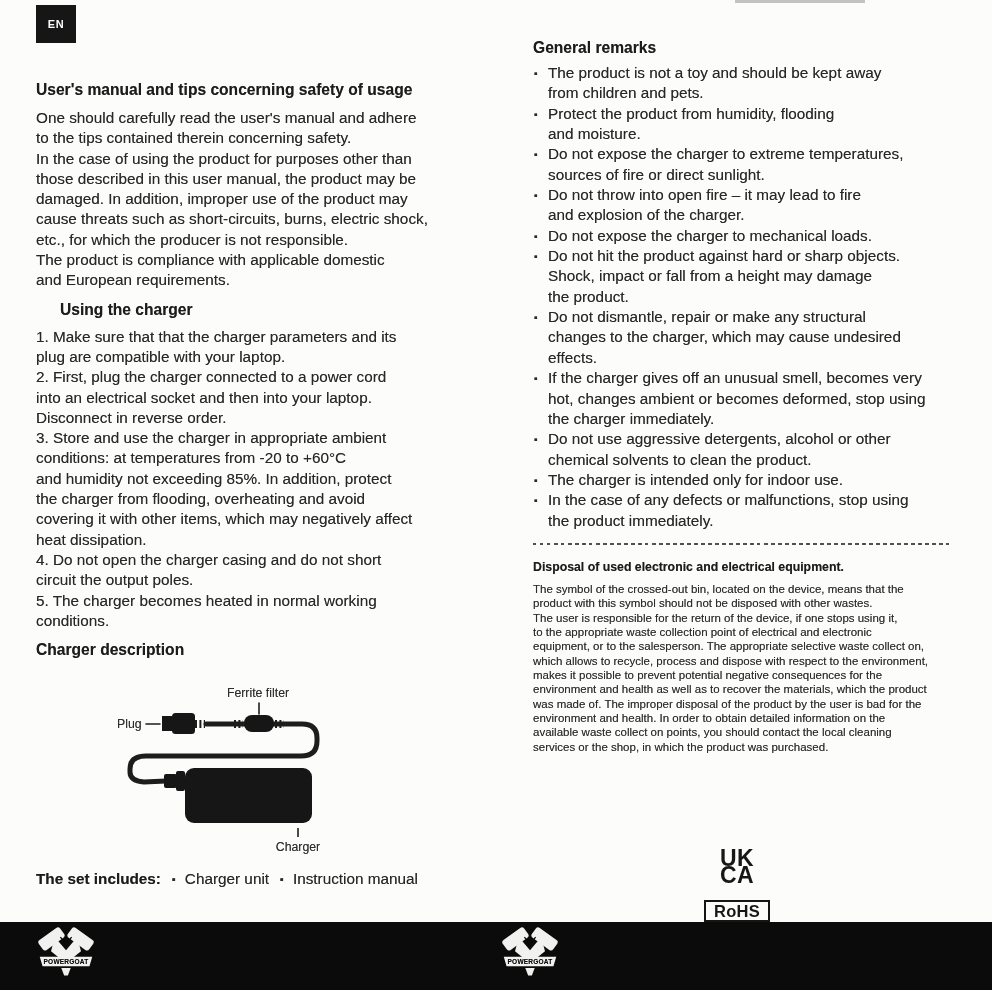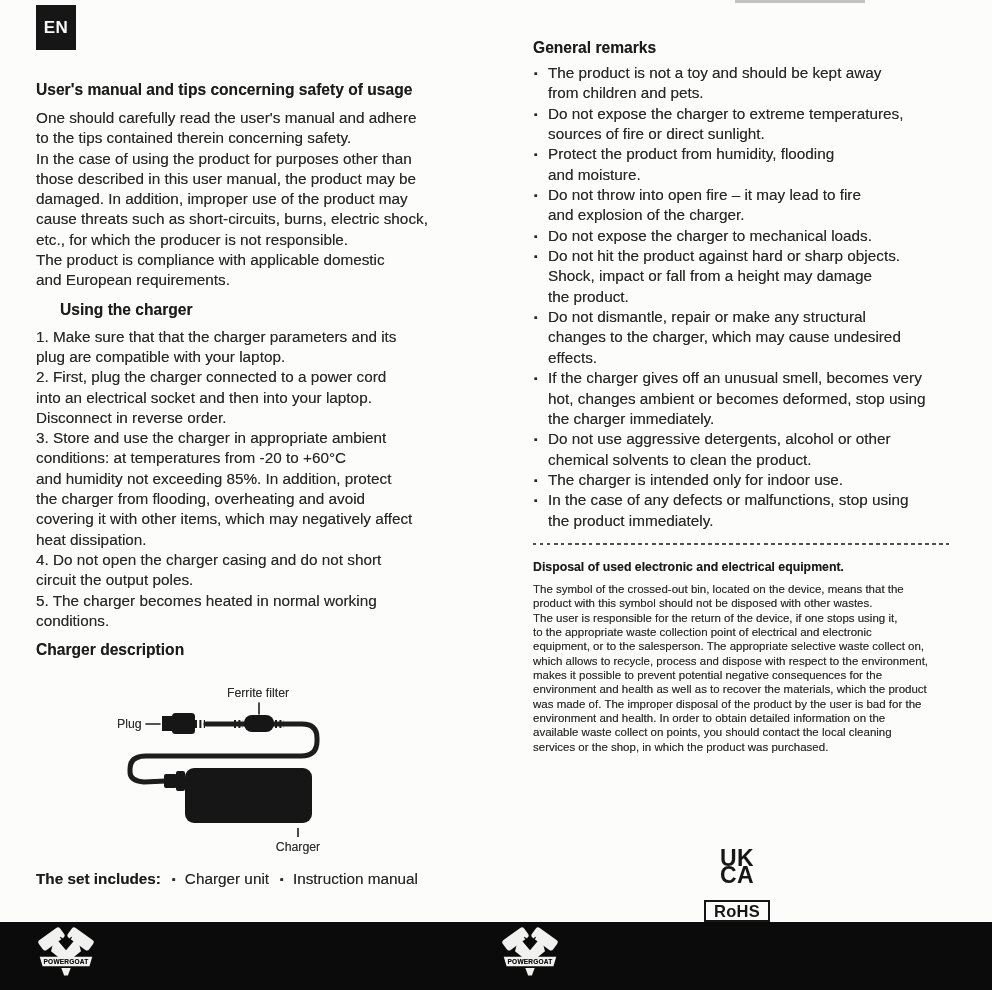--- a/index.html
+++ b/index.html
@@ -4,23 +4,23 @@
 <style>
   html,body{margin:0;padding:0;background:#e9e9e7;}
   .sheet{
     position:relative;width:992px;height:990px;overflow:hidden;
     background:#fcfcfa;
     font-family:"Liberation Sans","DejaVu Sans",sans-serif;
     color:#272727;
     text-shadow:0 0 .4px rgba(45,45,45,.55);
   }
   
-  .en-badge{position:absolute;left:36px;top:5px;width:40px;height:45px;background:#161616;
+  .en-badge{position:absolute;left:36px;top:5px;width:40px;height:38px;background:#161616;
     color:#fafafa;display:flex;align-items:center;justify-content:center;
-    font-weight:bold;font-size:17px;letter-spacing:.5px;text-shadow:none;}
+    font-weight:bold;font-size:11px;letter-spacing:.5px;text-shadow:none;}
   
   .col-left{position:absolute;left:36px;top:62px;width:444px;}
   .col-right{position:absolute;left:533px;top:38px;width:430px;}
   h2{font-size:15.6px;font-weight:bold;color:#1c1c1c;margin:0;line-height:19px;}
   .manual-title{margin-top:18px;}
   .body-text{font-size:15.3px;line-height:20.3px;margin:0;white-space:pre-line;color:#282828;}
   .intro{margin-top:9px;}
   .using-title{margin-top:9px;margin-left:24px;}
   .steps{margin-top:8px;}
   .desc-title{margin-top:9px;}
@@ -124,24 +124,24 @@
       <span class="set-item">Instruction manual</span>
     </div>
   </div>
 
   <div class="col-right">
     <h2>General remarks</h2>
     <ul class="remarks">
 
     <li>The product is not a toy and should be kept away
 from children and pets.</li>
+        <li>Protect the product from humidity, flooding
+and moisture.</li>
         <li>Do not expose the charger to extreme temperatures,
 sources of fire or direct sunlight.</li>
-        <li>Protect the product from humidity, flooding
-and moisture.</li>
         <li>Do not throw into open fire – it may lead to fire
 and explosion of the charger.</li>
         <li>Do not expose the charger to mechanical loads.</li>
         <li>Do not hit the product against hard or sharp objects.
 Shock, impact or fall from a height may damage
 the product.</li>
         <li>Do not dismantle, repair or make any structural
 changes to the charger, which may cause undesired
 effects.</li>
         <li>If the charger gives off an unusual smell, becomes very

